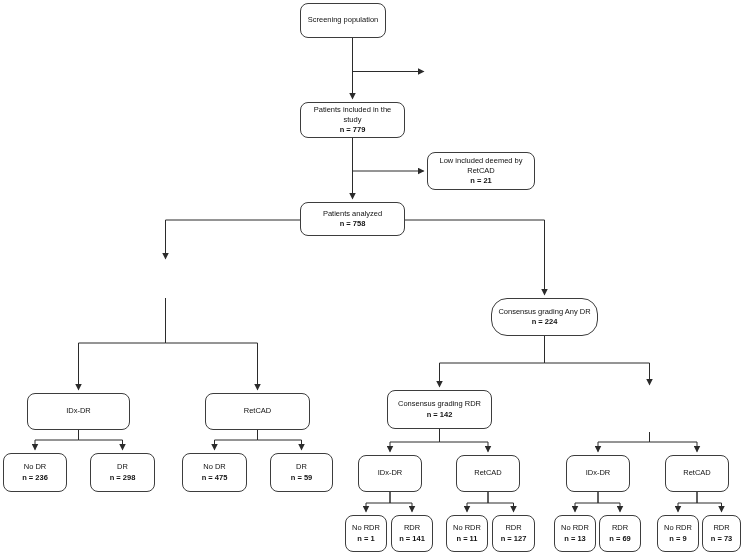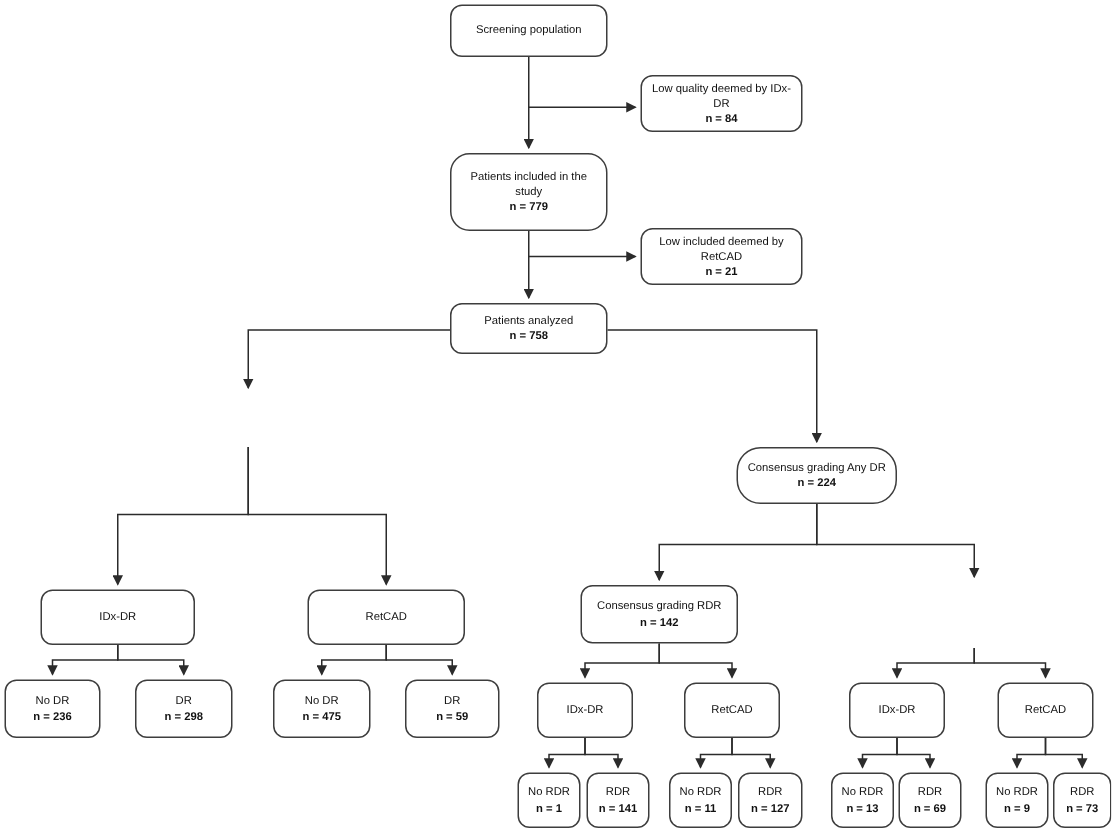--- a/index.html
+++ b/index.html
@@ -51,31 +51,27 @@
       <path d="M390 492 V503 H412 V511.5" marker-end="url(#arrow)"></path>
       <path d="M488 492 V503 H467 V511.5" marker-end="url(#arrow)"></path>
       <path d="M488 492 V503 H513.5 V511.5" marker-end="url(#arrow)"></path>
       <path d="M598 492 V503 H575 V511.5" marker-end="url(#arrow)"></path>
       <path d="M598 492 V503 H620 V511.5" marker-end="url(#arrow)"></path>
       <path d="M697 492 V503 H678 V511.5" marker-end="url(#arrow)"></path>
       <path d="M697 492 V503 H721.5 V511.5" marker-end="url(#arrow)"></path>
     </g>
   </svg>
 
-  <div class="node" style="left:300px;top:3px;width:105px;height:35px;">
+  <div class="node" style="left:300px;top:3px;width:86px;height:35px;">
     <div class="label">Screening population</div>
 
   </div>
 
-  <div class="node" style="left:427px;top:50px;width:108px;height:38px;">
-    <div class="label">Low quality deemed by IDx-DR</div>
-    <div class="n">n = 84</div>
-  </div>
 
-  <div class="node" style="left:300px;top:102px;width:105px;height:52px;border-radius:13px;">
+  <div class="node" style="left:300px;top:102px;width:105px;height:36px;">
     <div class="label">Patients included in the study</div>
     <div class="n">n = 779</div>
   </div>
 
   <div class="node" style="left:427px;top:152px;width:108px;height:38px;">
     <div class="label">Low included deemed by</div>
     <div class="label2">RetCAD</div>
     <div class="n">n = 21</div>
   </div>
 

